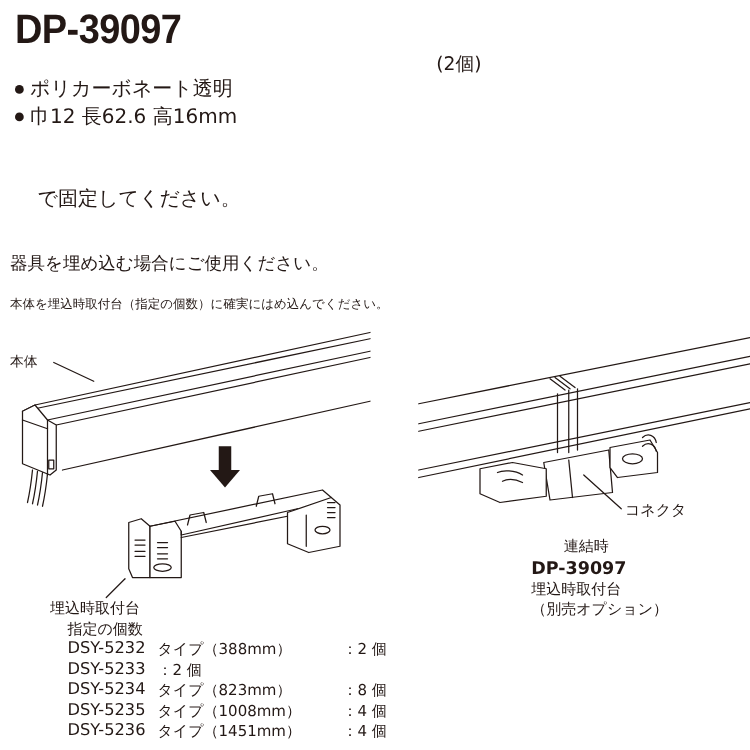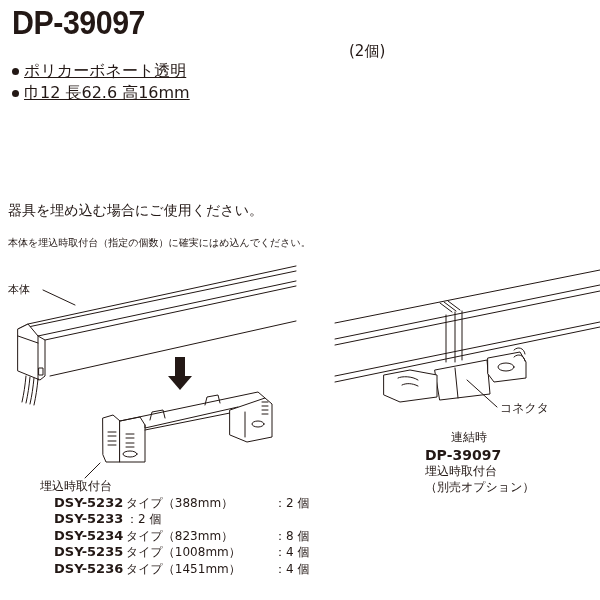--- a/index.html
+++ b/index.html
@@ -3,35 +3,35 @@
 <meta charset="utf-8">
 <style>
   html, body { margin: 0; padding: 0; background: #ffffff; }
   body { width: 600px; height: 600px; position: relative; overflow: hidden;
          font-family: "DejaVu Sans", "Liberation Sans", sans-serif; color: #231815; }
   .abs { position: absolute; white-space: nowrap; }
   .title { left: 12px; top: 4px; font-size: 33px; font-weight: bold; letter-spacing: -0.5px;
            font-family: "Liberation Sans", "DejaVu Sans", sans-serif; transform: scaleX(0.92); transform-origin: left top; }
   .qty { left: 349px; top: 42px; font-size: 15px; }
   .specs { left: 12px; top: 60px; font-size: 16px; line-height: 22px; }
-  .spec-line { display: flex; align-items: center; text-decoration: underline; }
+  .spec-line { display: flex; align-items: center; }
   .bullet { display: inline-block; width: 7px; height: 7px; border-radius: 50%; background: #231815; margin-right: 5px; }
   .note1 { left: 14px; top: 148px; font-size: 16px; line-height: 22px; }
   .note1 .indent { padding-left: 16px; }
   .note2 { left: 8px; top: 202px; font-size: 14px; }
   .note3 { left: 8px; top: 236px; font-size: 10px; }
   .label-body { left: 8px; top: 282px; font-size: 11px; }
   .label-connector { left: 500px; top: 400px; font-size: 12px; }
   .label-linked { left: 451px; top: 429px; font-size: 12px; }
   .opt-block { left: 425px; top: 447px; font-size: 12px; line-height: 16px; }
   .opt-block .model { font-weight: bold; font-size: 14px; }
   .base-block { left: 40px; top: 478px; font-size: 12px; line-height: 16.5px; }
   .base-block .sub { padding-left: 14px; }
   .type-row { padding-left: 14px; display: flex; }
-  .type-row .model { font-weight: bold; font-size: 13px; width: 72px; }
+  .type-row .model { font-weight: normal; font-size: 13px; width: 72px; }
   .type-row .desc { width: 148px; }
   svg.illus { position: absolute; left: 0; top: 0; }
 </style>
 </head>
 <body>
 
 <div class="abs title">DP-39097</div>
 <div class="abs qty">(2個)</div>
 
 <div class="abs specs">
@@ -39,20 +39,21 @@
     <span class="bullet"></span>
     <span>ポリカーボネート透明</span>
   </div>
   <div class="spec-line">
     <span class="bullet"></span>
     <span>巾12 長62.6 高16mm</span>
   </div>
 </div>
 
 <div class="abs note1">
+  <div class="indent">で固定してください。</div>
 </div>
 <div class="abs note2">器具を埋め込む場合にご使用ください。</div>
 <div class="abs note3">本体を埋込時取付台（指定の個数）に確実にはめ込んでください。</div>
 
 <svg class="illus" width="600" height="600" viewBox="0 0 600 600" fill="none" stroke="#231815" stroke-width="1" stroke-linejoin="round" stroke-linecap="round">
 
   <g>
 
     <line x1="43" y1="290" x2="75" y2="305"></line>
 
@@ -142,20 +143,21 @@
 <div class="abs label-connector">コネクタ</div>
 <div class="abs label-linked">連結時</div>
 <div class="abs opt-block">
   <div class="model">DP-39097</div>
   <div>埋込時取付台</div>
   <div>（別売オプション）</div>
 </div>
 
 <div class="abs base-block">
   <div>埋込時取付台</div>
+  <div class="sub">指定の個数</div>
   <div class="type-row">
     <span class="model">DSY-5232</span>
     <span class="desc">タイプ（388mm）</span>
     <span>：2 個</span>
   </div>
   <div class="type-row">
     <span class="model">DSY-5233</span>
     <span>：2 個</span>
   </div>
   <div class="type-row">

